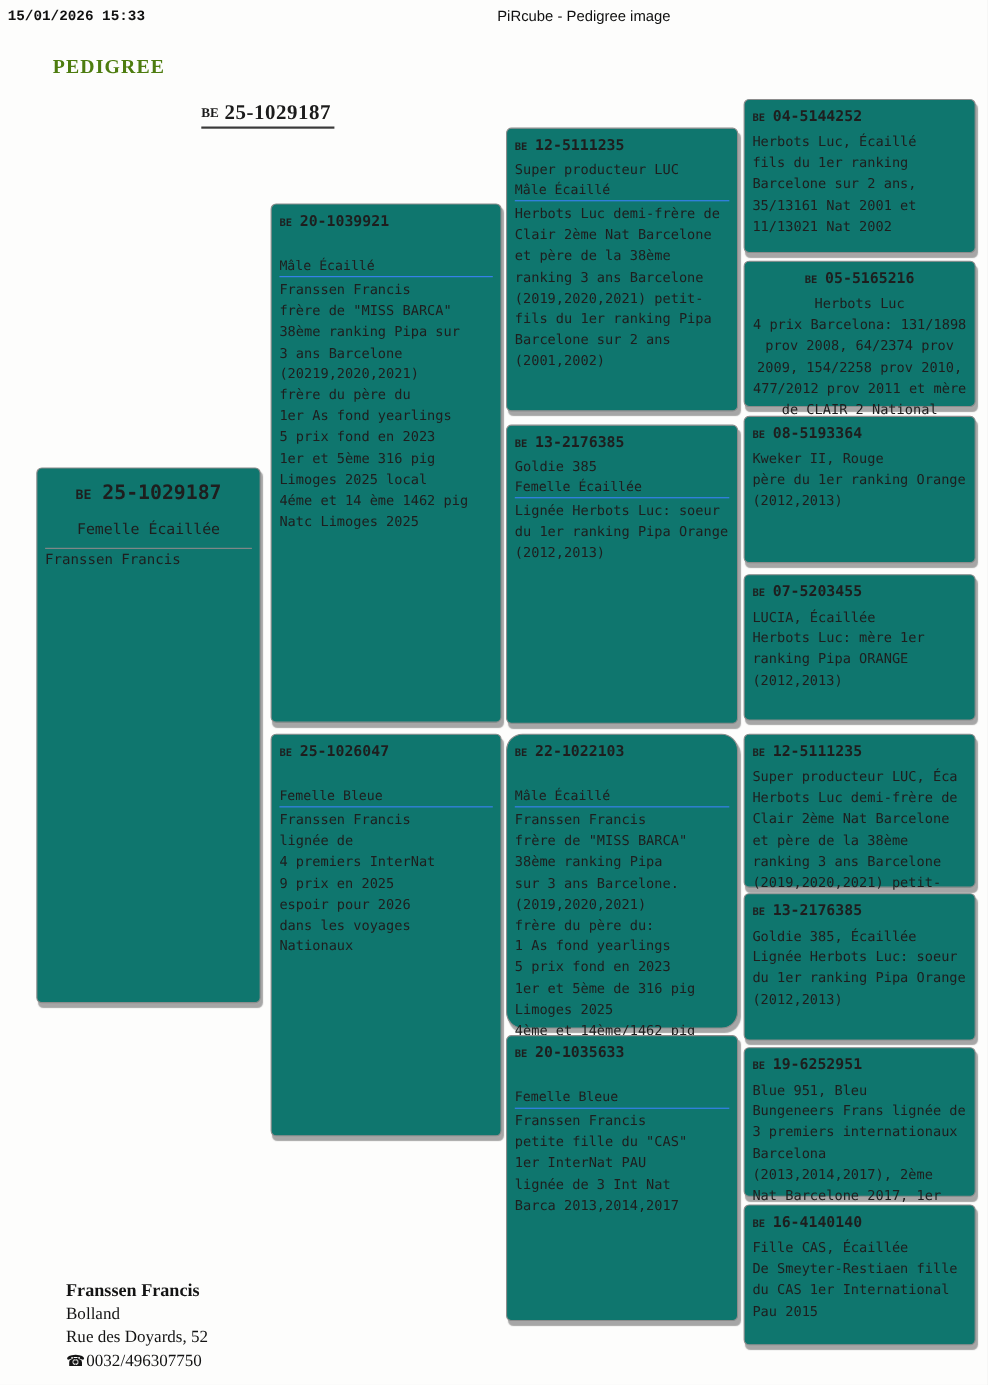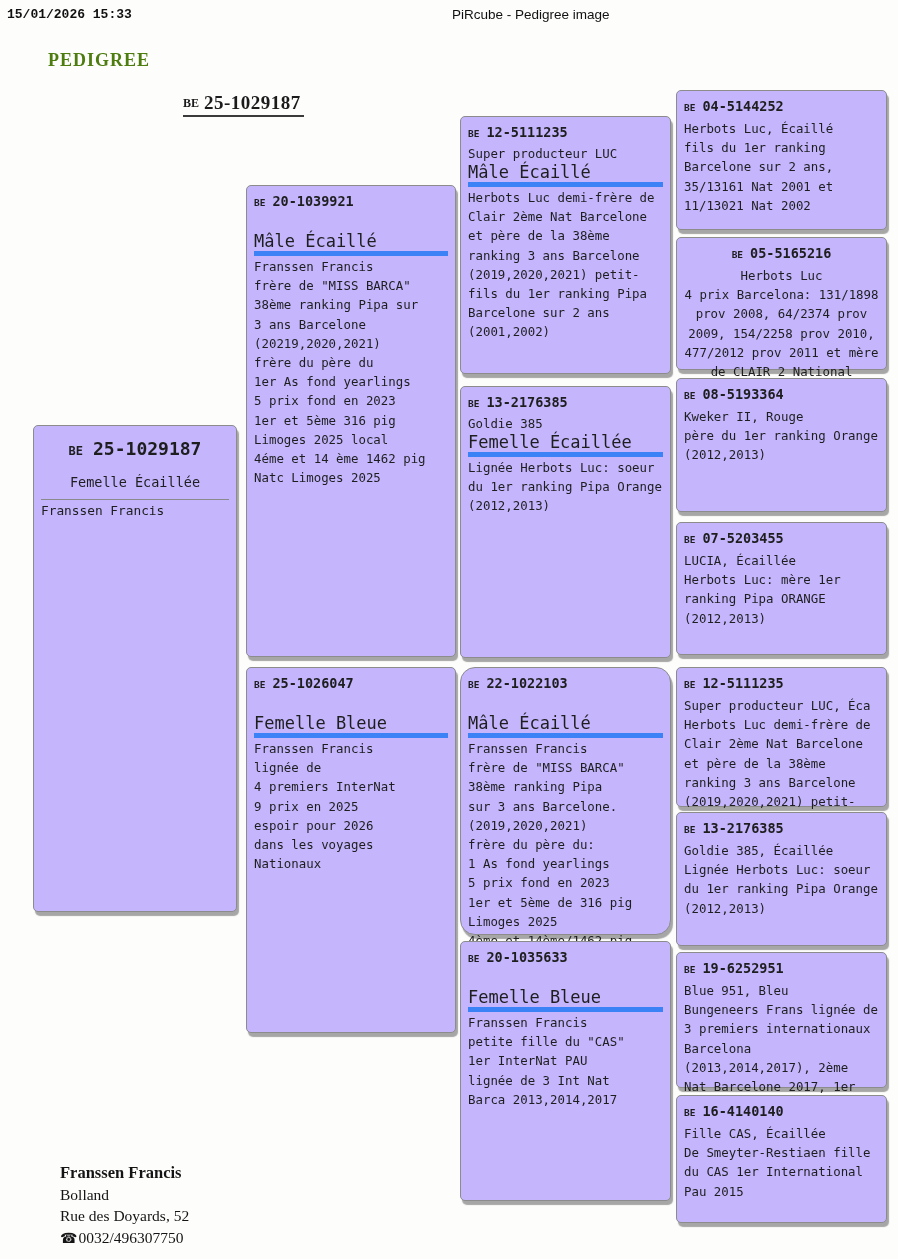--- a/index.html
+++ b/index.html
@@ -10,26 +10,26 @@
       font-size:13px;font-weight:700;color:#111;}
   .apptitle{position:absolute;left:452px;top:7px;font-family:"Liberation Sans",sans-serif;
       font-size:13.5px;font-weight:400;color:#111;}
   .heading{position:absolute;left:48px;top:50px;font-family:"Liberation Serif","DejaVu Serif",serif;
       font-size:18px;font-weight:700;color:#4d7c0f;letter-spacing:1px;}
   .subjhead{position:absolute;left:183px;top:92px;font-family:"Liberation Serif","DejaVu Serif",serif;
       color:#1b1b1b;border-bottom:2px solid #3a3a3a;padding:0 3px 1px 0;}
   .subjhead .pfx{font-size:12px;font-weight:700;margin-right:5px;vertical-align:2px;}
   .subjhead .num{font-size:19px;font-weight:700;letter-spacing:.5px;}
   
-  .pbox{position:absolute;background:#c4b5fd;border:1px solid #8c8c8c;border-radius:5px;
+  .pbox{position:absolute;background:#0f766e;border:1px solid #8c8c8c;border-radius:5px;
         box-shadow:2px 4px 1px rgba(95,95,95,.55);padding:5px 7px;box-sizing:border-box;}
   .ring{font-size:13.5px;font-weight:700;line-height:20px;white-space:nowrap;}
   .ring .pfx{font-size:9.5px;margin-right:7px;}
   .name{font-size:12.4px;line-height:19px;min-height:19px;white-space:nowrap;}
-  .sub{font-size:17px;line-height:19px;border-bottom:5px solid #3b82f6;white-space:nowrap;}
+  .sub{font-size:12px;line-height:19px;border-bottom:1px solid #3b82f6;white-space:nowrap;}
   .body{font-size:12.4px;line-height:19.2px;white-space:pre-line;margin-top:1px;}
   
   .subject{text-align:center;}
   .subject .ring{font-size:18px;margin-top:8px;}
   .subject .ring .pfx{font-size:12px;margin-right:10px;}
   .subject .sub{font-size:13.5px;padding:12px 0 7px;border-bottom:1px solid #8a8a8a;}
   .subject .body{text-align:left;font-size:12.8px;}
   
   .footer{position:absolute;left:60px;top:1162px;font-family:"Liberation Serif","DejaVu Serif",serif;
           font-size:15.5px;color:#141414;line-height:21.5px;}

